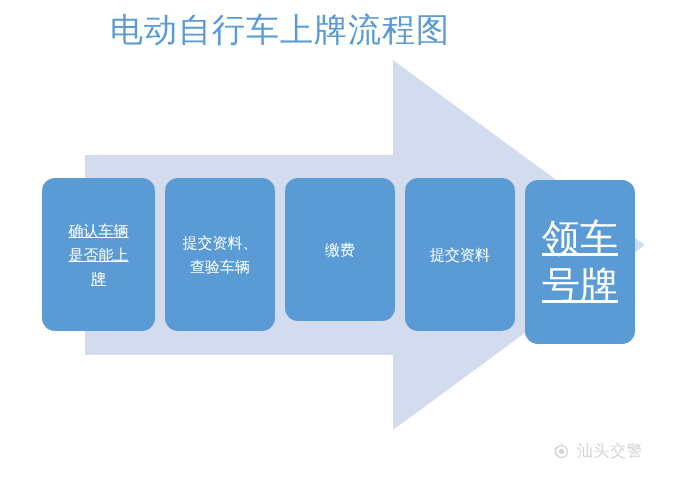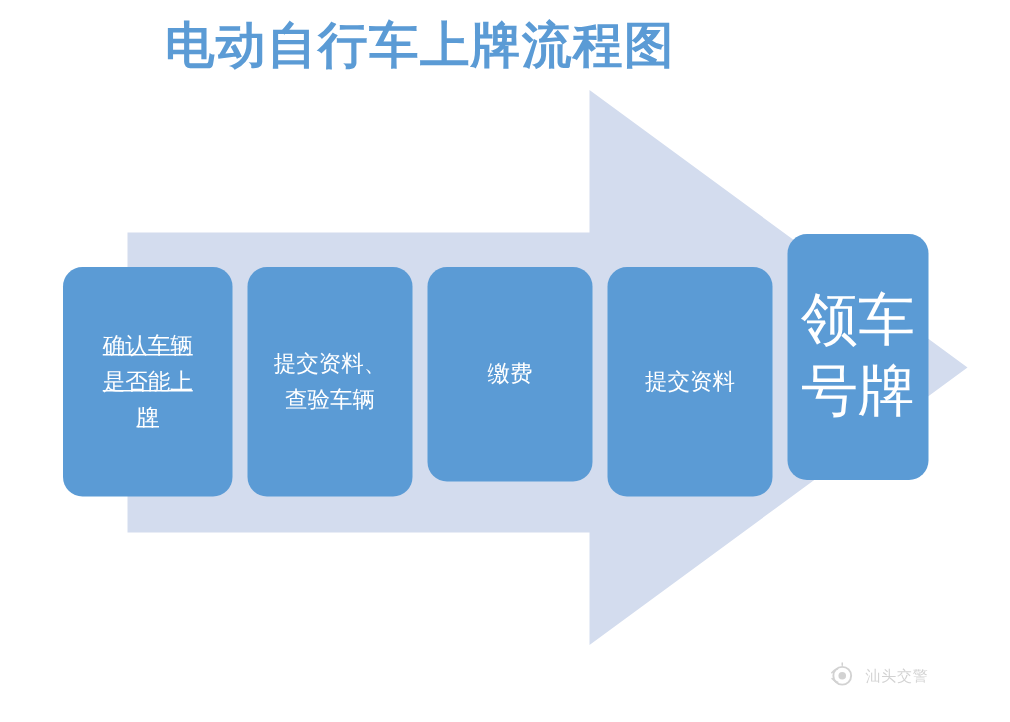--- a/index.html
+++ b/index.html
@@ -23,21 +23,21 @@
   }
 
   
   .title {
     position: absolute;
     left: 0;
     top: 10px;
     width: 560px;
     text-align: center;
     font-size: 33px;
-    font-weight: bold;
+    font-weight: normal;
     color: #5b9bd5;
     letter-spacing: 1px;
     line-height: 40px;
     white-space: nowrap;
   }
 
   
   .arrow-layer {
     position: absolute;
     left: 0;
@@ -72,21 +72,21 @@
     width: 100%;
     padding: 0 6px;
     box-sizing: border-box;
     white-space: pre-line;
   }
 
   .box-1 { left: 42px;  top: 178px; width: 113px; height: 153px; }
   .box-2 { left: 165px; top: 178px; width: 110px; height: 153px; }
   .box-3 { left: 285px; top: 178px; width: 110px; height: 143px; justify-content: center; }
   .box-4 { left: 405px; top: 178px; width: 110px; height: 153px; }
-  .box-5 { left: 525px; top: 156px; width: 94px; height: 164px; }
+  .box-5 { left: 525px; top: 180px; width: 110px; height: 164px; text-decoration: underline; }
 
   .box-1 .ptext { font-size: 15px; line-height: 24px; text-decoration: underline; }
   .box-2 .ptext { font-size: 15px; line-height: 24px; }
   .box-3 .ptext { font-size: 15px; line-height: 24px; }
   .box-4 .ptext { font-size: 15px; line-height: 24px; }
   .box-5 .ptext { font-size: 38px; line-height: 47px; font-weight: normal; }
 
   
   .watermark {
     position: absolute;
@@ -96,21 +96,21 @@
     align-items: center;
     gap: 6px;
     opacity: 0.30;
   }
   .watermark .wm-logo {
     width: 19px;
     height: 19px;
     flex: 0 0 auto;
   }
   .watermark .wm-text {
-    font-size: 10px;
+    font-size: 16px;
     color: #6d6d6d;
     letter-spacing: 0.5px;
     white-space: nowrap;
   }
 </style>
 </head>
 <body>
 
 <div id="canvas">
 

